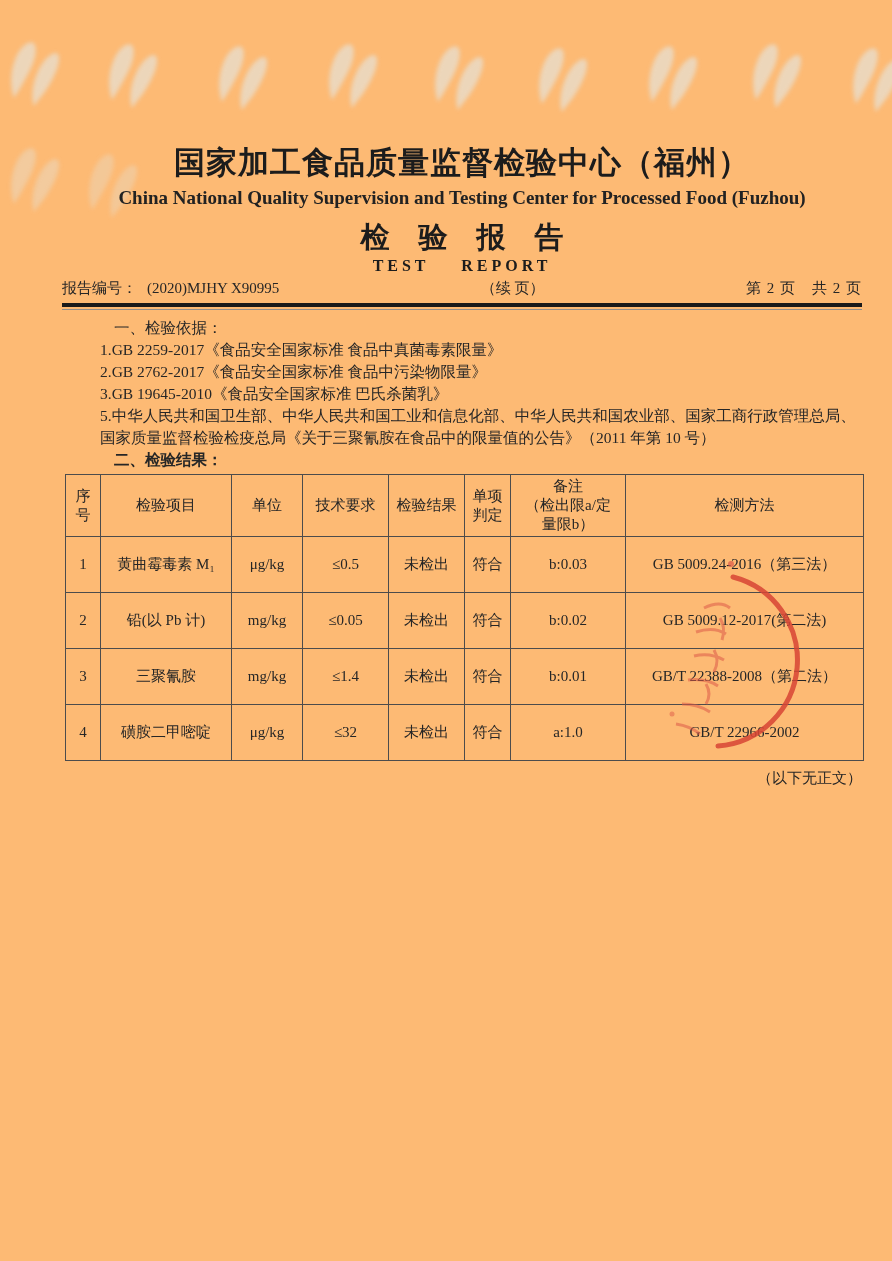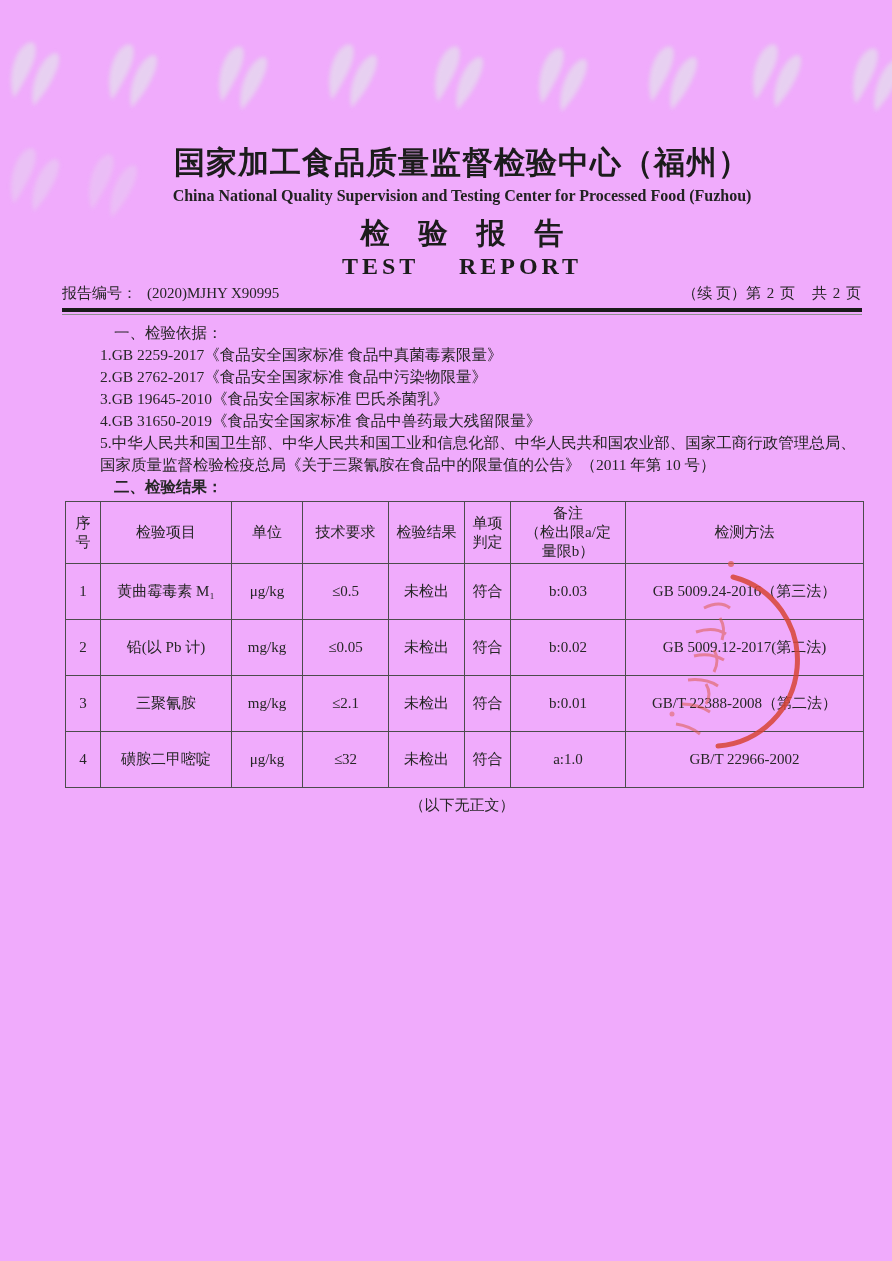--- a/index.html
+++ b/index.html
@@ -1,45 +1,45 @@
 <!DOCTYPE html>
 <html><head>
 <meta charset="utf-8">
 <style>
   html,body{margin:0;padding:0;background:#ffffff;}
   .page{
     position:relative;width:892px;height:1261px;margin:0 auto;
-    background:#f0abfc;overflow:hidden;
+    background:#fdba74;overflow:hidden;
     font-family:"Liberation Serif","DejaVu Serif",serif;color:#262626;
   }
   .artifacts{position:absolute;top:0;left:0;pointer-events:none;}
   .content{position:absolute;left:62px;top:142px;width:800px;}
   .title-cn{margin:0;text-align:center;font-size:31px;font-weight:bold;letter-spacing:1px;color:#1c1c1c;}
-  .title-en{text-align:center;font-size:16px;font-weight:bold;margin-top:3px;color:#222;}
+  .title-en{text-align:center;font-size:19px;font-weight:bold;margin-top:3px;color:#222;}
   .report-cn{text-align:center;font-size:29px;font-weight:bold;margin-top:9px;color:#1c1c1c;}
-  .report-en{text-align:center;font-size:24px;font-weight:bold;letter-spacing:4px;white-space:pre;margin-top:-1px;color:#1c1c1c;}
+  .report-en{text-align:center;font-size:16px;font-weight:bold;letter-spacing:4px;white-space:pre;margin-top:-1px;color:#1c1c1c;}
   .meta-row{display:flex;align-items:baseline;font-size:15px;margin-top:4px;}
   .meta-left{white-space:nowrap;}
   .meta-label{margin-right:10px;}
-  .meta-center{flex:1;text-align:right;}
+  .meta-center{flex:1;text-align:center;}
   .meta-right{white-space:nowrap;letter-spacing:1px;}
   .rule{margin-top:5px;border-top:4px solid #1a1a1a;border-bottom:1px solid #8f8f8f;height:2px;}
   .basis{margin-top:7px;font-size:15.5px;line-height:22px;}
   .basis .sec-heading{margin:0 0 0 52px;}
   .basis p.item{margin:0 0 0 38px;}
   .results-heading{margin:0 0 0 50px;font-size:15.5px;line-height:22px;font-weight:bold;}
   table.results{border-collapse:collapse;table-layout:fixed;width:798px;margin:3px 0 0 3px;}
   table.results th,table.results td{
     border:1px solid #4c4c4c;text-align:center;vertical-align:middle;
     font-size:15px;padding:2px 4px;box-sizing:border-box;color:#262626;
   }
   table.results th{font-weight:normal;white-space:pre-line;line-height:19px;height:58px;}
   table.results td{height:56px;}
   td.cell-item,td.cell-method{text-align:left;padding-left:12px;}
-  .footer-note{text-align:center;font-size:15px;margin-top:8px;}
+  .footer-note{text-align:right;font-size:15px;margin-top:8px;}
   .stamp{position:absolute;left:636px;top:552px;pointer-events:none;}
 </style>
 </head>
 <body>
 
 <div class="page">
 
   <svg class="artifacts" width="892" height="230" aria-hidden="true">
     <defs>
       <g id="smudge">
@@ -82,21 +82,20 @@
       <span class="meta-right">第 2 页　共 2 页</span>
     </div>
 
     <div class="rule"></div>
 
     <section class="basis">
       <p class="sec-heading">一、检验依据：</p>
       <p class="item">1.GB 2259-2017《食品安全国家标准 食品中真菌毒素限量》</p>
       <p class="item">2.GB 2762-2017《食品安全国家标准 食品中污染物限量》</p>
       <p class="item">3.GB 19645-2010《食品安全国家标准 巴氏杀菌乳》</p>
-      <p class="item">4.GB 31650-2019《食品安全国家标准 食品中兽药最大残留限量》</p>
       <p class="item">5.中华人民共和国卫生部、中华人民共和国工业和信息化部、中华人民共和国农业部、国家工商行政管理总局、国家质量监督检验检疫总局《关于三聚氰胺在食品中的限量值的公告》（2011 年第 10 号）</p>
       <p class="sec-heading results-heading">二、检验结果：</p>
     </section>
 
     <table class="results">
       <colgroup>
         <col style="width:35px">
           <col style="width:131px">
           <col style="width:71px">
           <col style="width:86px">
@@ -139,21 +138,21 @@
           <td>≤0.05</td>
           <td>未检出</td>
           <td>符合</td>
           <td>b:0.02</td>
           <td class="cell-method">GB 5009.12-2017(第二法)</td>
         </tr>
         <tr>
           <td>3</td>
           <td class="cell-item">三聚氰胺</td>
           <td>mg/kg</td>
-          <td>≤2.1</td>
+          <td>≤1.4</td>
           <td>未检出</td>
           <td>符合</td>
           <td>b:0.01</td>
           <td class="cell-method">GB/T 22388-2008（第二法）</td>
         </tr>
         <tr>
           <td>4</td>
           <td class="cell-item">磺胺二甲嘧啶</td>
           <td>μg/kg</td>
           <td>≤32</td>

